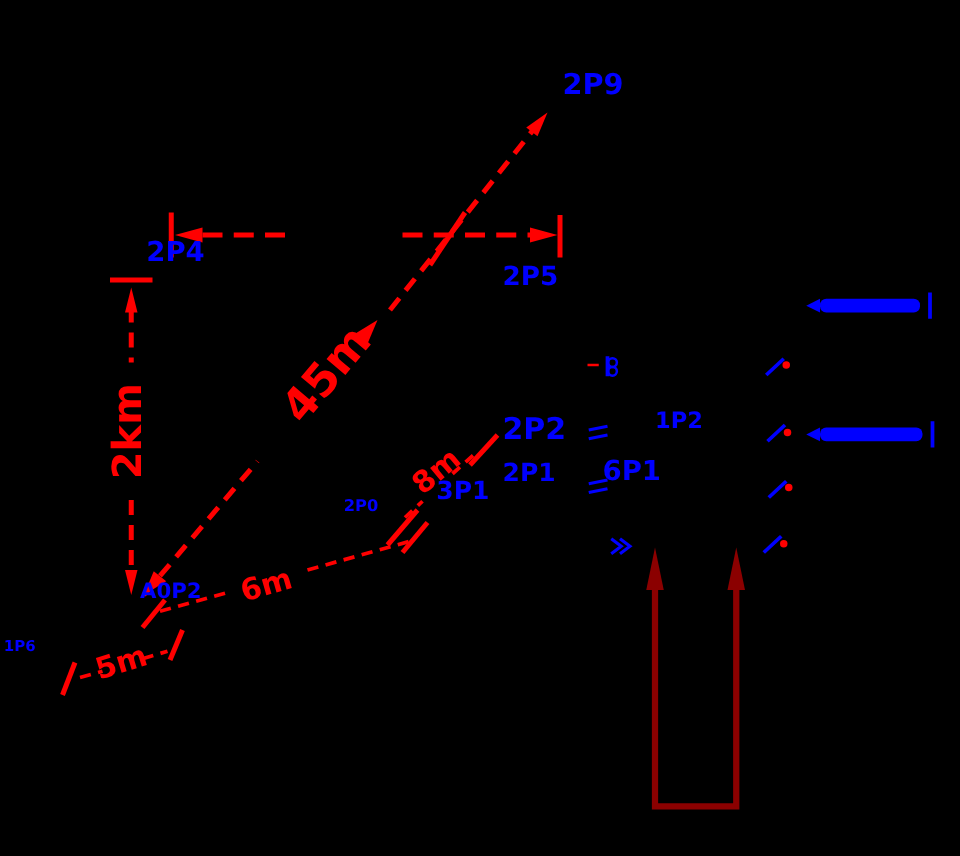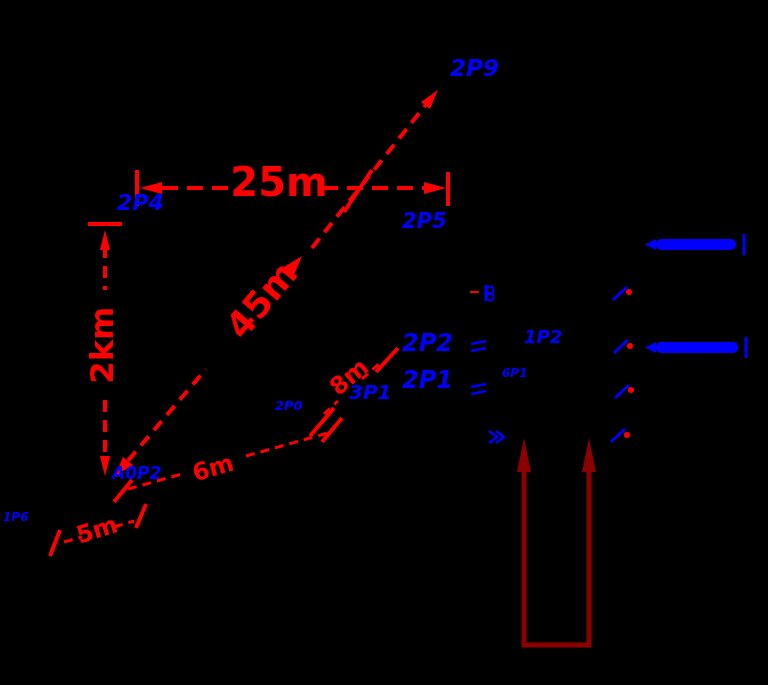--- a/index.html
+++ b/index.html
@@ -7,21 +7,20 @@
     position:relative;
     width:768px;height:685px;
     background:var(--bg,#000);
     overflow:hidden;
     font-family:"DejaVu Sans", sans-serif;
   }
   .pt-label{
     position:absolute;
     color:var(--blue,#0000ff);
     font-weight:bold;
-    font-style:italic;
     white-space:nowrap;
     line-height:1;
   }
   .dim-label{
     position:absolute;
     color:var(--red,#ff0000);
     font-weight:bold;
     white-space:nowrap;
     line-height:1;
     transform:translate(-50%,-50%) rotate(var(--r,0deg));
@@ -127,32 +126,31 @@
     </g>
     <g>
       <path d="M489,431 L497,437 L489,443 M496,431 L504,437 L496,443" style="fill:none;stroke:var(--blue);stroke-width:2.5"></path>
     </g>
     <g>
       <line x1="611" y1="442" x2="625" y2="429" style="stroke:var(--blue);stroke-width:3"></line>
       <circle cx="627" cy="435" r="3" style="fill:var(--red)"></circle>
     </g>
   </svg>
 
-  <span class="dim-label" style="left:279px;top:182px;font-size:40px;--r:0deg">25m</span>
   <span class="dim-label" style="left:262px;top:300px;font-size:36px;--r:-50deg">45m</span>
   <span class="dim-label" style="left:102px;top:345px;font-size:32px;--r:-90deg">2km</span>
   <span class="dim-label" style="left:349px;top:377px;font-size:24px;--r:-40deg">8m</span>
   <span class="dim-label" style="left:213px;top:468px;font-size:24px;--r:-16deg">6m</span>
   <span class="dim-label" style="left:97px;top:530px;font-size:24px;--r:-17deg">5m</span>
 
   <span class="pt-label" style="left:450px;top:57px;font-size:23px">2P9</span>
   <span class="pt-label" style="left:117px;top:192px;font-size:22px">2P4</span>
   <span class="pt-label" style="left:402px;top:211px;font-size:21px">2P5</span>
   <span class="pt-label" style="left:402px;top:331px;font-size:24px">2P2</span>
   <span class="pt-label" style="left:524px;top:328px;font-size:18px">1P2</span>
-  <span class="pt-label" style="left:402px;top:368px;font-size:24px">2P1</span>
-  <span class="pt-label" style="left:502px;top:367px;font-size:12px">6P1</span>
+  <span class="pt-label" style="left:402px;top:368px;font-size:20px">2P1</span>
+  <span class="pt-label" style="left:482px;top:367px;font-size:22px">6P1</span>
   <span class="pt-label" style="left:349px;top:382px;font-size:20px">3P1</span>
   <span class="pt-label" style="left:275px;top:399px;font-size:13px">2P0</span>
   <span class="pt-label" style="left:112px;top:465px;font-size:17px">A0P2</span>
   <span class="pt-label" style="left:3px;top:511px;font-size:12px">1P6</span>
 
 </div>
 
 </body></html>

